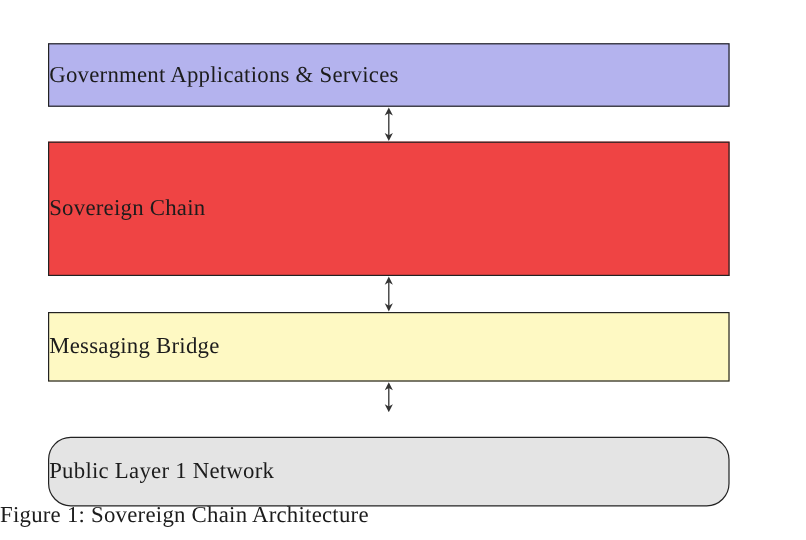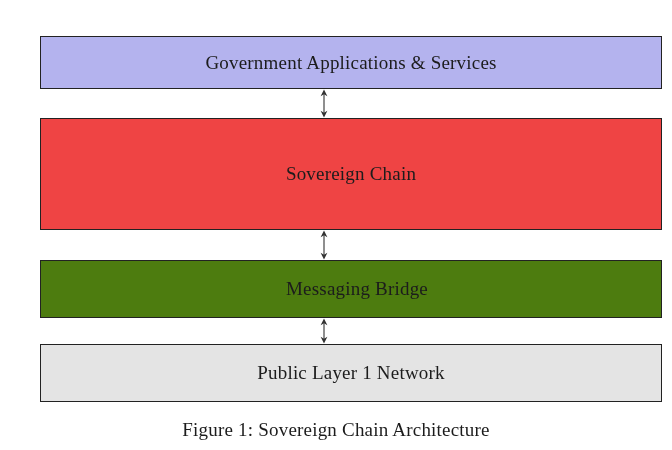--- a/index.html
+++ b/index.html
@@ -16,53 +16,53 @@
   .stage {
     position: relative;
     width: 672px;
     height: 450px;
     background: var(--bg);
     overflow: hidden;
   }
   .layer-box {
     position: absolute;
     left: 40px;
-    width: 622px;
+    width: 568px;
     border: 1.5px solid var(--border);
     display: flex;
     align-items: center;
-    justify-content: center;
+    justify-content: flex-start;
   }
   .layer-label {
     font-size: 19px;
     color: var(--text);
     letter-spacing: 0.2px;
     white-space: nowrap;
   }
   .box-gov   { top: 36px;  height: 53px; }
   .box-chain { top: 118px; height: 112px; }
   .box-bridge{ top: 260px; height: 58px; }
-  .box-public{ top: 344px; height: 58px; }
+  .box-public{ top: 364px; height: 58px; border-radius: 19px; }
   .arrow {
     position: absolute;
     left: 317px;
     width: 14px;
     display: block;
   }
   .arrow-1 { top: 89px;  height: 29px; }
   .arrow-2 { top: 230px; height: 30px; }
   .arrow-3 { top: 318px; height: 26px; }
   .arrow line    { stroke: var(--arrow); stroke-width: 1.1; }
   .arrow path    { fill: var(--arrow); }
   .caption {
     position: absolute;
     top: 419px;
     left: 0;
     width: 672px;
-    text-align: center;
+    text-align: left;
     font-size: 19px;
     color: var(--text);
     letter-spacing: 0.2px;
   }
 </style>
 </head>
 <body>
 
 <div class="stage">
 
@@ -79,21 +79,21 @@
   <div class="layer-box box-chain" style="background-color: #ef4444;">
     <span class="layer-label">Sovereign Chain</span>
   </div>
 
   <svg class="arrow arrow-2" viewBox="0 0 14 30" xmlns="http://www.w3.org/2000/svg">
     <line x1="7" y1="4" x2="7" y2="26"></line>
     <path d="M7 0.5 L3.6 7.2 L7 5.3 L10.4 7.2 Z"></path>
     <path d="M7 29.5 L3.6 22.8 L7 24.7 L10.4 22.8 Z"></path>
   </svg>
 
-  <div class="layer-box box-bridge" style="background-color: #4d7c0f; padding-left: 12px;">
+  <div class="layer-box box-bridge" style="background-color: #fef9c3;">
     <span class="layer-label">Messaging Bridge</span>
   </div>
 
   <svg class="arrow arrow-3" viewBox="0 0 14 26" xmlns="http://www.w3.org/2000/svg">
     <line x1="7" y1="4" x2="7" y2="22"></line>
     <path d="M7 0.5 L3.6 7.2 L7 5.3 L10.4 7.2 Z"></path>
     <path d="M7 25.5 L3.6 18.8 L7 20.7 L10.4 18.8 Z"></path>
   </svg>
 
   <div class="layer-box box-public" style="background-color: rgb(228, 228, 228);">

